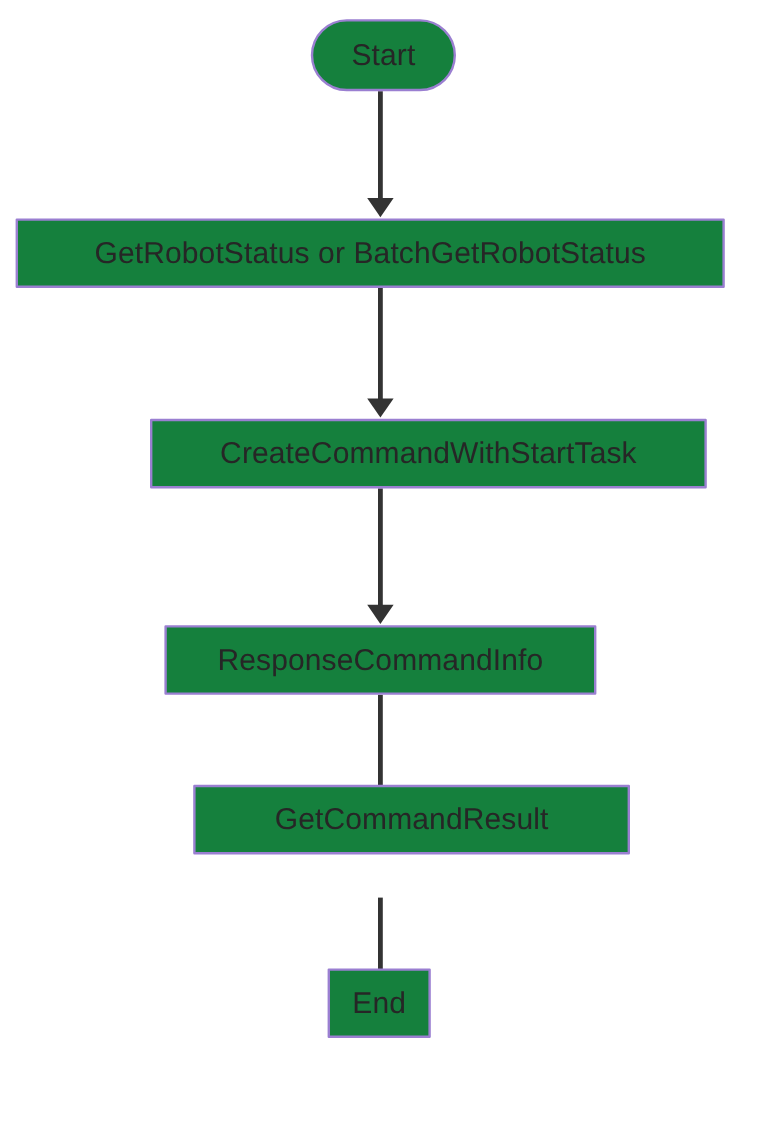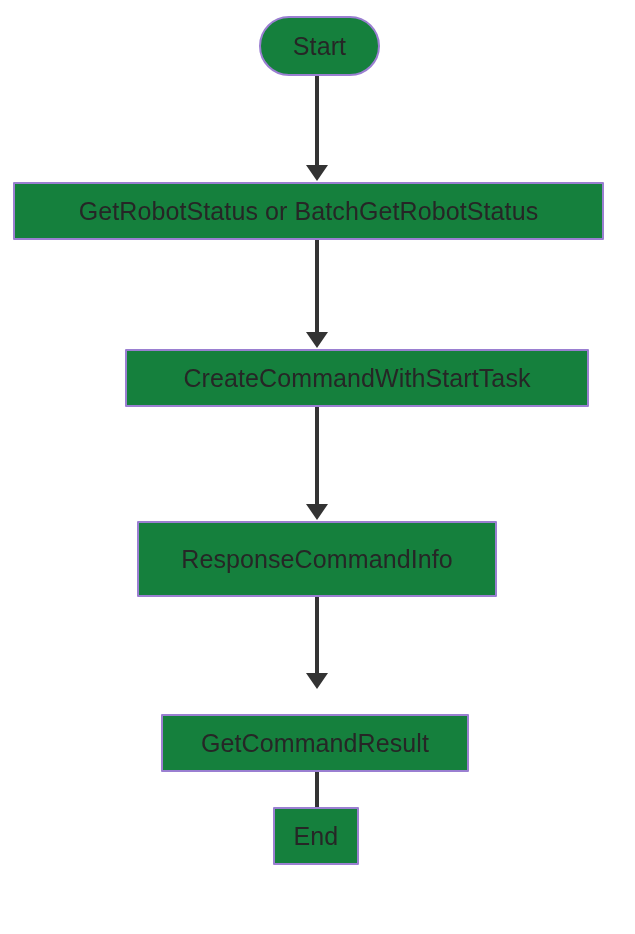--- a/index.html
+++ b/index.html
@@ -95,25 +95,25 @@
   </div>
 
   <div class="node rect" style="left:13px; top:182px; width:591px; height:58px;">
     <span class="node-label">GetRobotStatus or BatchGetRobotStatus</span>
   </div>
 
   <div class="node rect" style="left:85px; top:349px; width:464px; height:58px;margin-left:40px;">
     <span class="node-label">CreateCommandWithStartTask</span>
   </div>
 
-  <div class="node rect" style="left:137px; top:521px; width:360px; height:76px;">
+  <div class="node rect" style="left:137px; top:521px; width:360px; height:58px;">
     <span class="node-label">ResponseCommandInfo</span>
   </div>
 
-  <div class="node rect" style="left:161px; top:714px; width:308px; height:58px;">
+  <div class="node rect" style="left:161px; top:654px; width:364px; height:58px;">
     <span class="node-label">GetCommandResult</span>
   </div>
 
   <div class="node rect" style="left:273px; top:807px; width:86px; height:58px;">
     <span class="node-label">End</span>
   </div>
 
 </div>
 
 </body></html>

